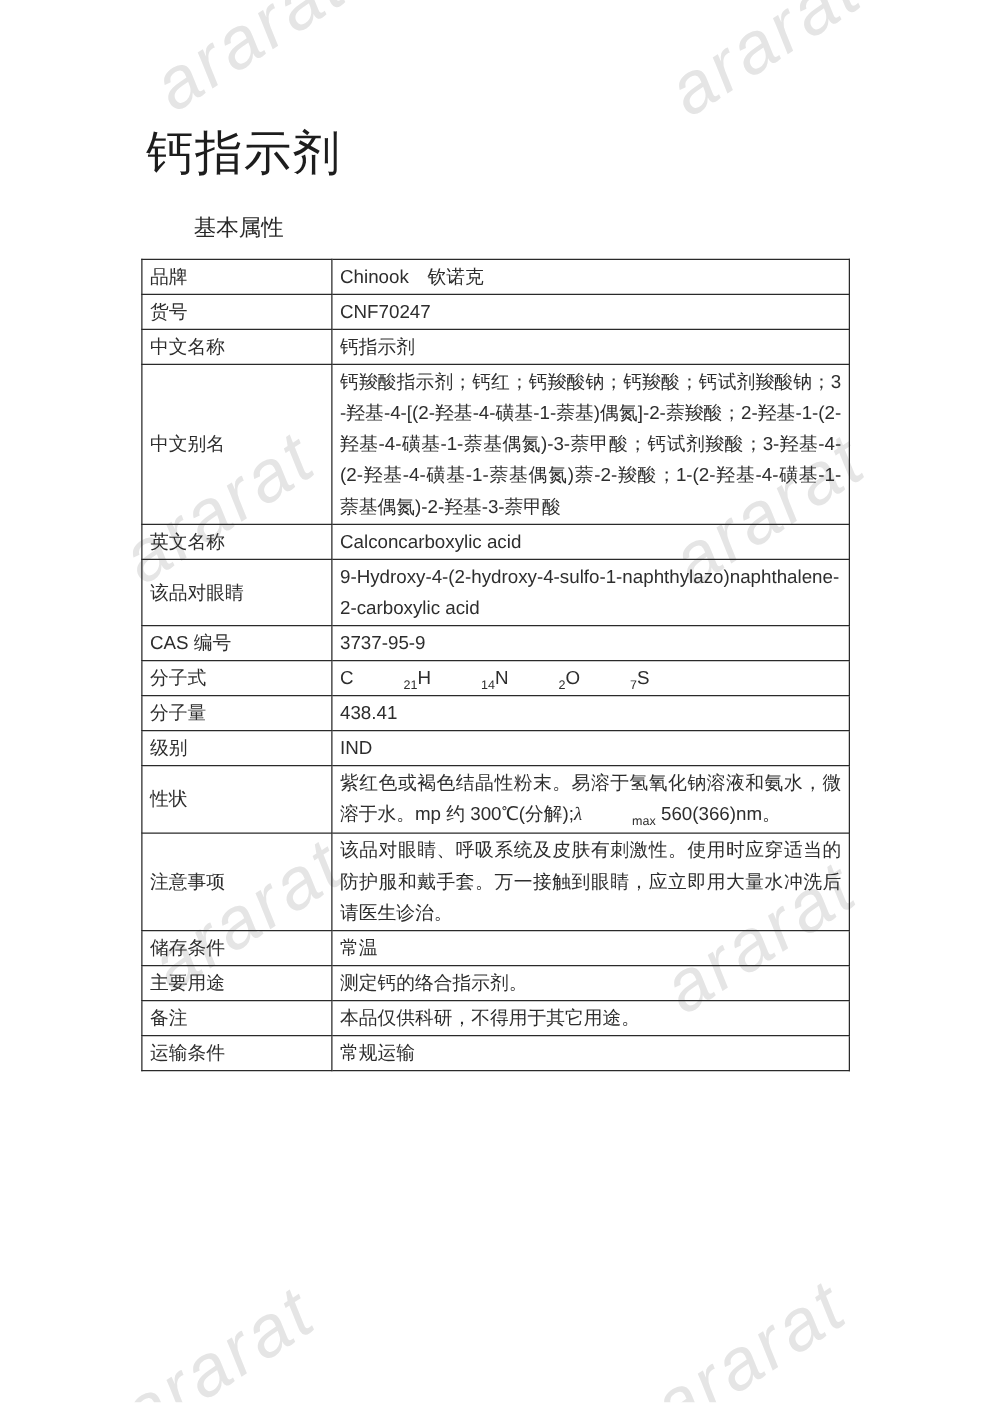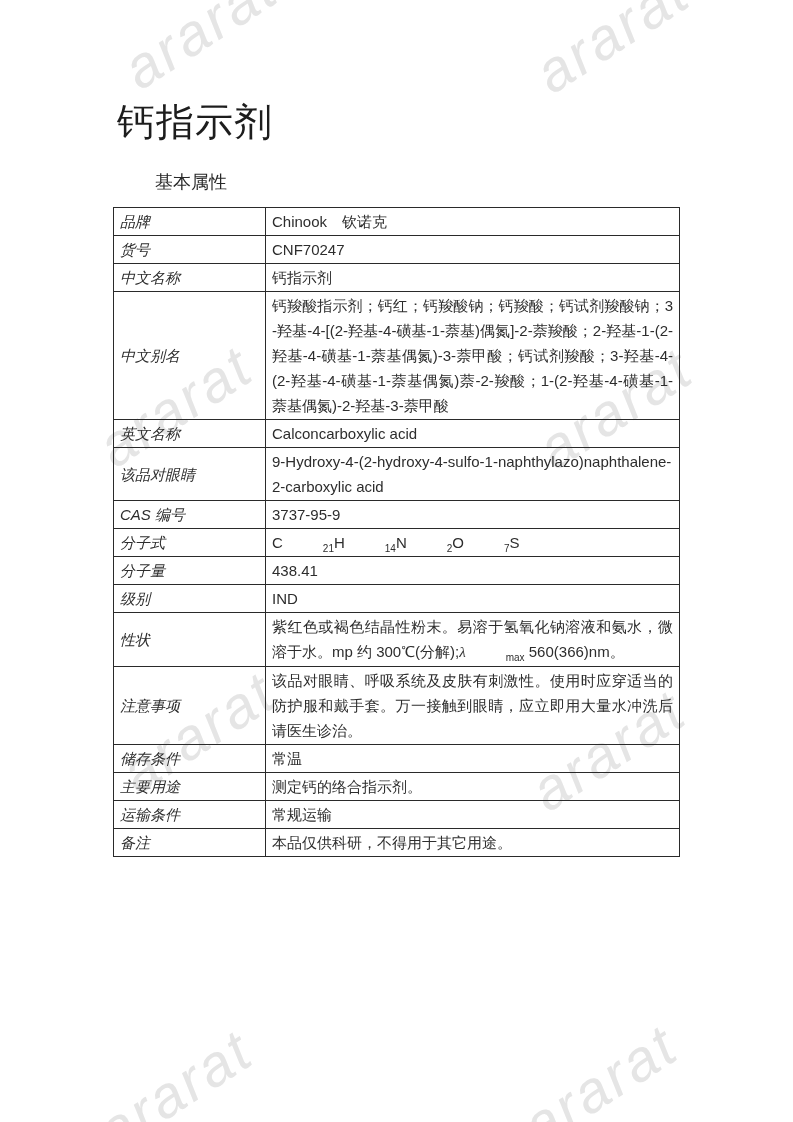--- a/index.html
+++ b/index.html
@@ -66,21 +66,20 @@
     border: 1px solid #2a2a2a;
     font-size: 15px;
     line-height: 25px;
     color: #2d2d2d;
     vertical-align: middle;
     padding: 1px 6px;
   }
   td.label {
     width: 152px;
     padding-left: 9px;
-    font-style: italic;
   }
   td.value {
     text-align: justify;
     word-break: break-all;
     padding-left: 5px;
   }
   td.value sub {
     font-size: 10px;
     line-height: 0;
     margin-left: 40px;
@@ -163,24 +162,24 @@
           </tr>
           <tr>
             <td class="label">储存条件</td>
             <td class="value"><span>常温</span></td>
           </tr>
           <tr>
             <td class="label">主要用途</td>
             <td class="value"><span>测定钙的络合指示剂。</span></td>
           </tr>
           <tr>
+            <td class="label">备注</td>
+            <td class="value"><span>本品仅供科研，不得用于其它用途。</span></td>
+          </tr>
+          <tr>
             <td class="label">运输条件</td>
             <td class="value"><span>常规运输</span></td>
-          </tr>
-          <tr>
-            <td class="label">备注</td>
-            <td class="value"><span>本品仅供科研，不得用于其它用途。</span></td>
           </tr>
         </tbody>
     </table>
   </div>
 
 </div>
 
 </body></html>

